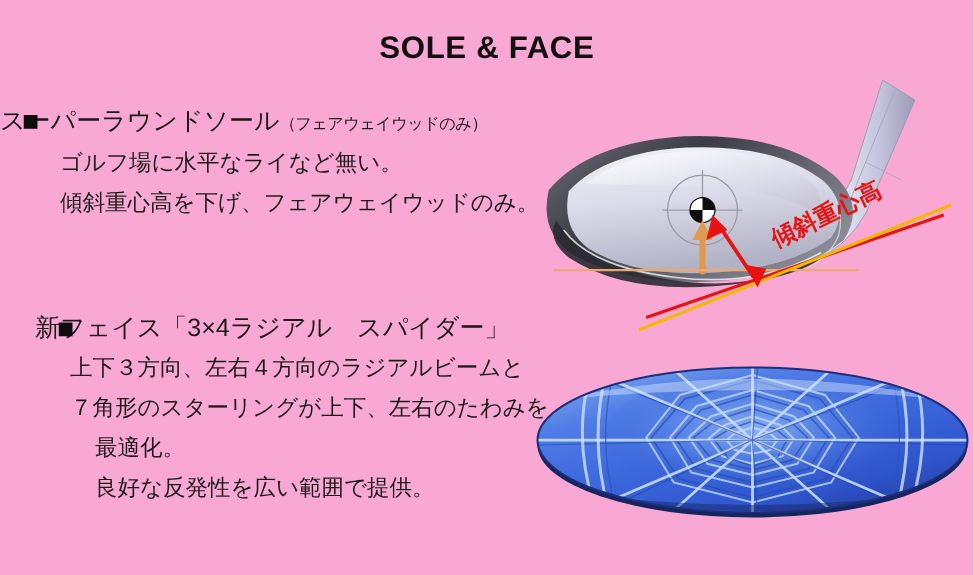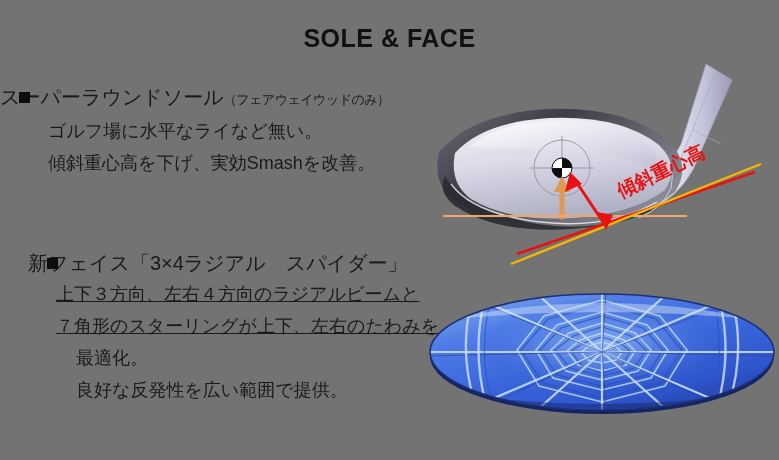--- a/index.html
+++ b/index.html
@@ -4,21 +4,21 @@
 <style>
   html, body {
     margin: 0;
     padding: 0;
     background: #ffffff;
   }
   #slide {
     position: relative;
     width: 779px;
     height: 460px;
-    background: #737373;
+    background: #f9a8d4;
     overflow: hidden;
     font-family: "Liberation Sans", "DejaVu Sans", sans-serif;
     color: #1a1a1a;
   }
 
   
   #slide-title {
     position: absolute;
     left: 0;
     top: 24px;
@@ -54,21 +54,21 @@
     font-size: 13px;
     letter-spacing: -0.5px;
   }
   .bullet-line {
     padding-left: 48px;
     font-size: 18px;
     line-height: 32px;
     white-space: nowrap;
     color: #1a1a1a;
   }
-  .bullet-line.ind { padding-left: 28px; text-decoration: underline; }
+  .bullet-line.ind { padding-left: 28px; }
 
   
   #art-sole {
     position: absolute;
     left: 425px;
     top: 52px;
     width: 354px;
     height: 215px;
   }
   #art-face {
@@ -85,21 +85,21 @@
 
 <div id="slide">
 
   <div id="slide-title">SOLE &amp; FACE</div>
 
   <div class="bullet-block" id="bullet-block-1">
     <div class="bullet-head">
       <span class="bullet-marker"></span><span>スーパーラウンドソール</span><span class="bullet-head-note">（フェアウェイウッドのみ）</span>
     </div>
     <div class="bullet-line">ゴルフ場に水平なライなど無い。</div>
-    <div class="bullet-line">傾斜重心高を下げ、実効Smashを改善。</div>
+    <div class="bullet-line">傾斜重心高を下げ、フェアウェイウッドのみ。</div>
   </div>
 
   <div class="bullet-block" id="bullet-block-2">
     <div class="bullet-head">
       <span class="bullet-marker"></span><span>新フェイス「3×4ラジアル　スパイダー」</span>
     </div>
     <div class="bullet-line ind">上下３方向、左右４方向のラジアルビームと</div>
     <div class="bullet-line ind">７角形のスターリングが上下、左右のたわみを</div>
     <div class="bullet-line">最適化。</div>
     <div class="bullet-line">良好な反発性を広い範囲で提供。</div>

